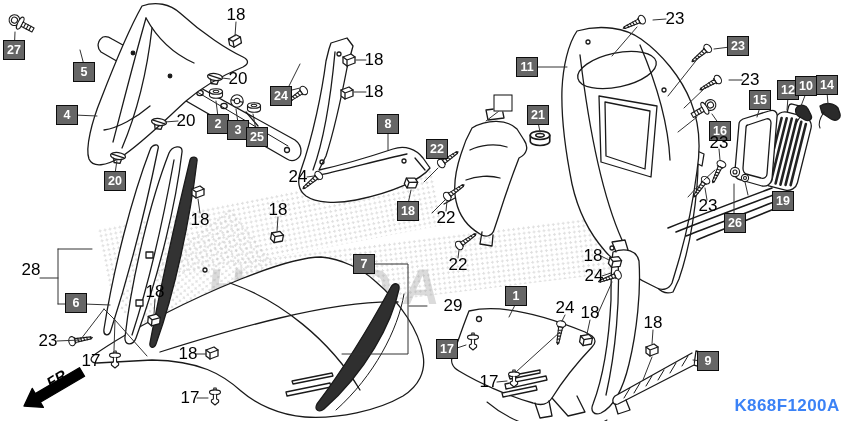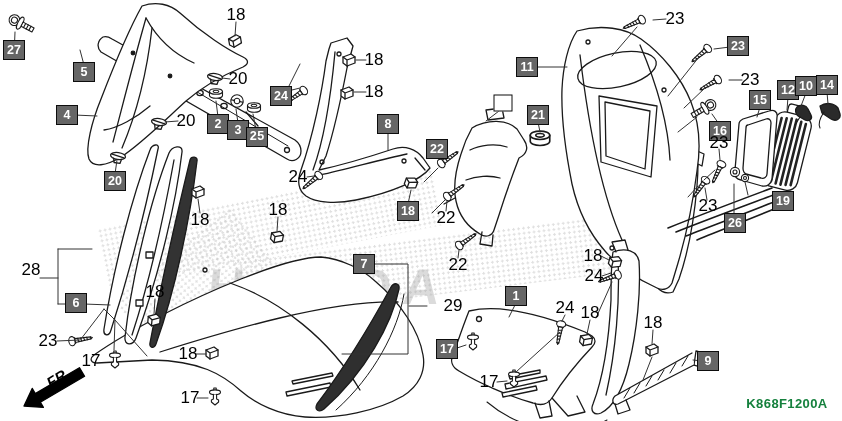--- a/index.html
+++ b/index.html
@@ -16,21 +16,21 @@
   .callout{position:absolute;transform:translate(-50%,-50%);white-space:nowrap;z-index:5;}
   .callout.plain{font-size:17px;color:#000;}
   .callout.boxed{background:var(--callout-box-bg,#666);color:var(--callout-box-text,#fff);
                  border:1.5px solid #0d0d0d;min-width:16px;height:18px;padding:0 2px;
                  display:flex;align-items:center;justify-content:center;
                  font-size:12.5px;font-weight:700;box-sizing:content-box;}
   .callout.blank{background:#fff;border:1.5px solid #0d0d0d;width:17px;height:15px;}
   .fr-label{position:absolute;left:46px;top:369px;font-size:15px;font-weight:700;
             font-style:italic;color:#000;transform:rotate(-31deg);z-index:6;}
   .code{position:absolute;left:733px;top:396px;width:108px;text-align:center;
-        font-size:13px;font-weight:700;color:#15803d;letter-spacing:.4px;}
+        font-size:17px;font-weight:700;color:#3b82f6;letter-spacing:.4px;}
 </style>
 </head>
 <body>
 
 <div class="stage">
 
   <div class="halftone band-a"></div>
   <div class="halftone band-b"></div>
   <div class="halftone band-c"></div>
   <div class="watermark">HONDA</div>
@@ -281,21 +281,21 @@
     </g>
   </svg>
 
   <div id="callouts">
       <div class="callout boxed" style="left: 14px; top: 50px;">27</div>
       <div class="callout boxed" style="left: 84px; top: 72px;">5</div>
       <div class="callout boxed" style="left: 67px; top: 115px;">4</div>
       <div class="callout boxed" style="left: 281px; top: 96px;">24</div>
       <div class="callout boxed" style="left: 218px; top: 124px;">2</div>
       <div class="callout boxed" style="left: 238px; top: 130px;">3</div>
-      <div class="callout boxed" style="left: 257px; top: 137px; font-family: Liberation Mono, monospace;">25</div>
+      <div class="callout boxed" style="left: 257px; top: 137px;">25</div>
       <div class="callout boxed" style="left: 115px; top: 181px;">20</div>
       <div class="callout boxed" style="left: 388px; top: 124px;">8</div>
       <div class="callout boxed" style="left: 408px; top: 211px;">18</div>
       <div class="callout boxed" style="left: 364px; top: 264px;">7</div>
       <div class="callout boxed" style="left: 76px; top: 303px;">6</div>
       <div class="callout boxed" style="left: 516px; top: 296px;">1</div>
       <div class="callout boxed" style="left: 447px; top: 349px;">17</div>
       <div class="callout boxed" style="left: 437px; top: 149px;">22</div>
       <div class="callout boxed" style="left: 538px; top: 115px;">21</div>
       <div class="callout boxed" style="left: 527px; top: 67px;">11</div>

